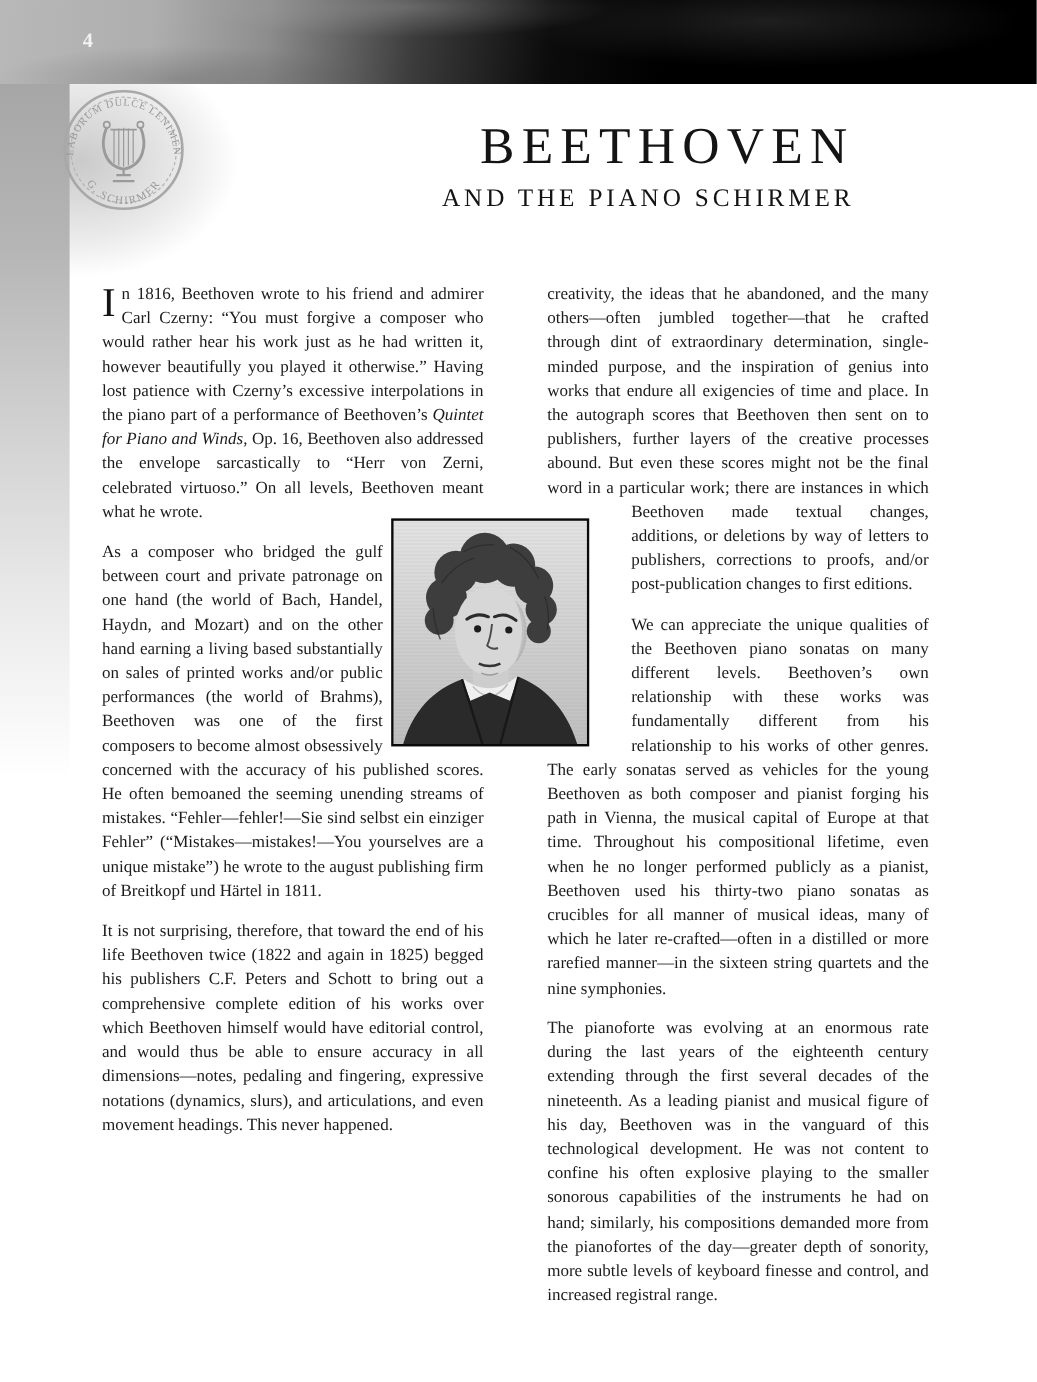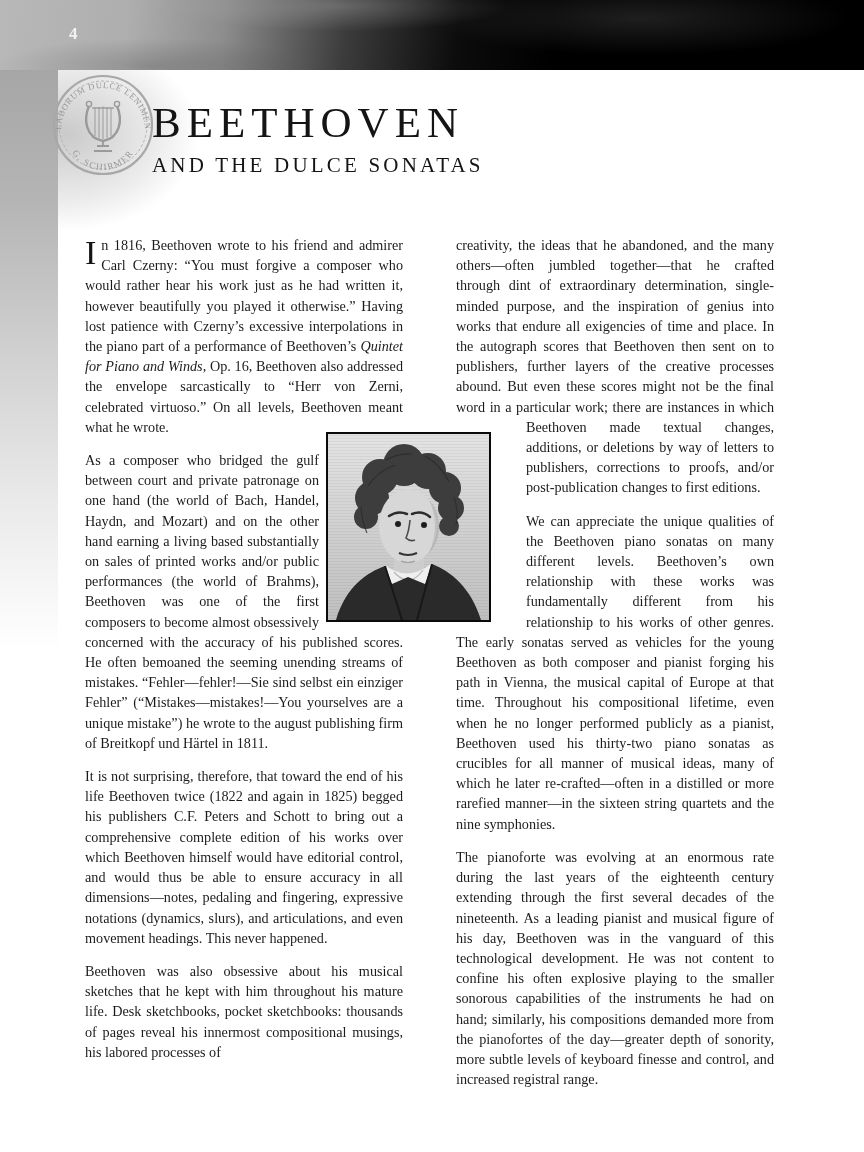--- a/index.html
+++ b/index.html
@@ -36,21 +36,21 @@
   }
   .logo-halo {
     position: absolute; top: 70px; left: 0;
     width: 255px; height: 195px;
     background: radial-gradient(ellipse 65% 62% at 26% 33%, rgba(158,158,158,0.55), rgba(186,186,186,0.28) 55%, rgba(255,255,255,0) 80%);
   }
   .logo { position: absolute; left: 48px; top: 62px; width: 110px; height: 144px; }
   .logo text { font-family: "Liberation Serif", serif; }
 
   
-  .title-block { position: absolute; top: 100px; left: 152px; width: 560px; text-align: left; }
+  .title-block { position: absolute; top: 100px; left: 152px; width: 560px; text-align: right; }
   .main-title {
     margin: 0; font-weight: normal; color: #141414;
     font-size: 43px; letter-spacing: 6px; line-height: 46px;
   }
   .subtitle {
     margin: 7px 0 0; font-weight: normal; color: #141414;
     font-size: 21px; letter-spacing: 3.2px; line-height: 24px;
   }
 
   
@@ -104,28 +104,27 @@
     <path d="M47 46 V74 M51 45 V76 M55 44.5 V77 M59 45 V76 M63 46 V74" stroke-width="1"></path>
     <path d="M44 46 H66" stroke-width="1.4"></path>
     <path d="M49 84 H61 M46 89 H64" stroke-width="1.8"></path>
     <path d="M55 79 V84" stroke-width="1.8"></path>
   </g>
   <text font-size="9.2" fill="#989898" letter-spacing="1.4"><textPath href="#arcBot" startOffset="50%" text-anchor="middle">G. SCHIRMER</textPath></text>
 </svg>
 
 <div class="title-block">
   <h1 class="main-title">BEETHOVEN</h1>
-  <h2 class="subtitle">AND THE DULCE SONATAS</h2>
+  <h2 class="subtitle">AND THE PIANO SCHIRMER</h2>
 </div>
 
 <div class="col col-left">
   <p class="para"><span class="dropcap">I</span><span>n 1816, Beethoven wrote to his friend and admirer Carl Czerny: “You must forgive a composer who would rather hear his work just as he had written it, however beautifully you played it otherwise.” Having lost patience with Czerny’s excessive interpolations in the piano part of a performance of Beethoven’s </span><em>Quintet for Piano and Winds</em><span>, Op. 16, Beethoven also addressed the envelope sarcastically to “Herr von Zerni, celebrated virtuoso.” On all levels, Beethoven meant what he wrote.</span></p>
   <p class="para"><span class="spacer-right"></span><span>As a composer who bridged the gulf between court and private patronage on one hand (the world of Bach, Handel, Haydn, and Mozart) and on the other hand earning a living based substantially on sales of printed works and/or public performances (the world of Brahms), Beethoven was one of the first composers to become almost obsessively concerned with the accuracy of his published scores. He often bemoaned the seeming unending streams of mistakes. “Fehler—fehler!—Sie sind selbst ein einziger Fehler” (“Mistakes—mistakes!—You yourselves are a unique mistake”) he wrote to the august publishing firm of Breitkopf und Härtel in 1811.</span></p>
   <p class="para"><span>It is not surprising, therefore, that toward the end of his life Beethoven twice (1822 and again in 1825) begged his publishers C.F. Peters and Schott to bring out a comprehensive complete edition of his works over which Beethoven himself would have editorial control, and would thus be able to ensure accuracy in all dimensions—notes, pedaling and fingering, expressive notations (dynamics, slurs), and articulations, and even movement headings. This never happened.</span></p>
-  <p class="para"><span>Beethoven was also obsessive about his musical sketches that he kept with him throughout his mature life. Desk sketchbooks, pocket sketchbooks: thousands of pages reveal his innermost compositional musings, his labored processes of</span></p>
 </div>
 
 <div class="col col-right">
   <p class="para"><span>creativity, the ideas that he abandoned, and the many others—often jumbled together—that he crafted through dint of extraordinary determination, single-minded purpose, and the inspiration of genius into works that endure all exigencies of time and place. In the autograph scores that Beethoven then sent on to publishers, further layers of the creative processes abound. But even these scores might not be the final word in a particular work; there are instances in which </span><span class="spacer-left"></span><span>Beethoven made textual changes, additions, or deletions by way of letters to publishers, corrections to proofs, and/or post-publication changes to first editions.</span></p>
   <p class="para"><span>We can appreciate the unique qualities of the Beethoven piano sonatas on many different levels. Beethoven’s own relationship with these works was fundamentally different from his relationship to his works of other genres. The early sonatas served as vehicles for the young Beethoven as both composer and pianist forging his path in Vienna, the musical capital of Europe at that time. Throughout his compositional lifetime, even when he no longer performed publicly as a pianist, Beethoven used his thirty-two piano sonatas as crucibles for all manner of musical ideas, many of which he later re-crafted—often in a distilled or more rarefied manner—in the sixteen string quartets and the nine symphonies.</span></p>
   <p class="para"><span>The pianoforte was evolving at an enormous rate during the last years of the eighteenth century extending through the first several decades of the nineteenth. As a leading pianist and musical figure of his day, Beethoven was in the vanguard of this technological development. He was not content to confine his often explosive playing to the smaller sonorous capabilities of the instruments he had on hand; similarly, his compositions demanded more from the pianofortes of the day—greater depth of sonority, more subtle levels of keyboard finesse and control, and increased registral range.</span></p>
 </div>
 
 <figure class="portrait">
   <svg viewBox="0 0 161 186" aria-hidden="true">

